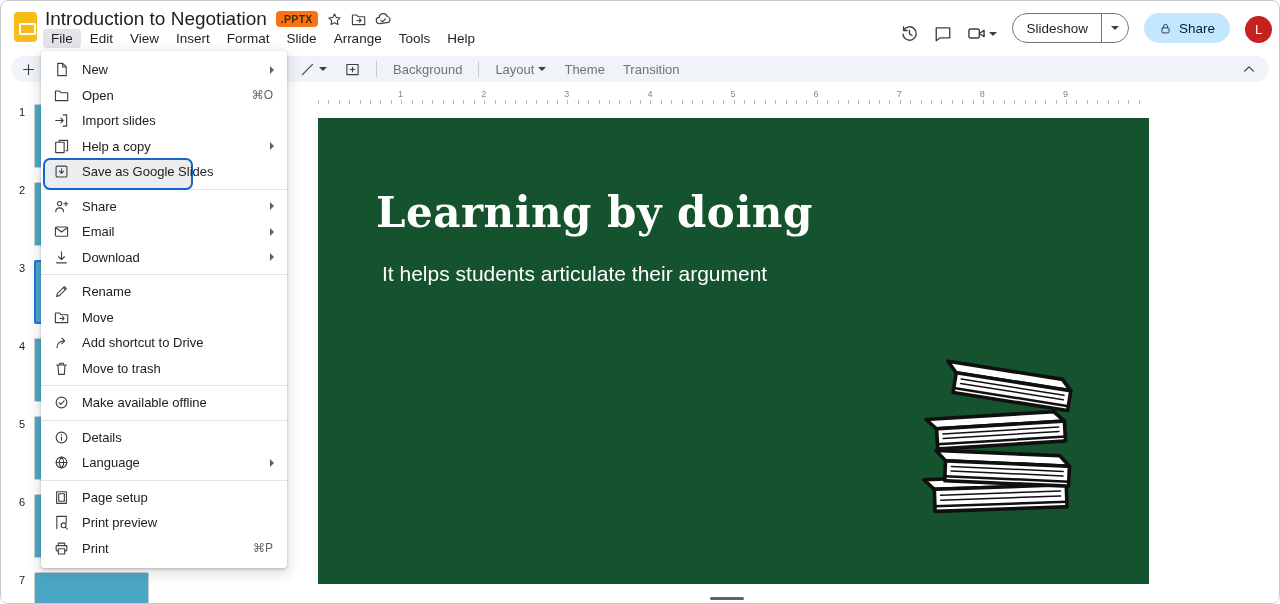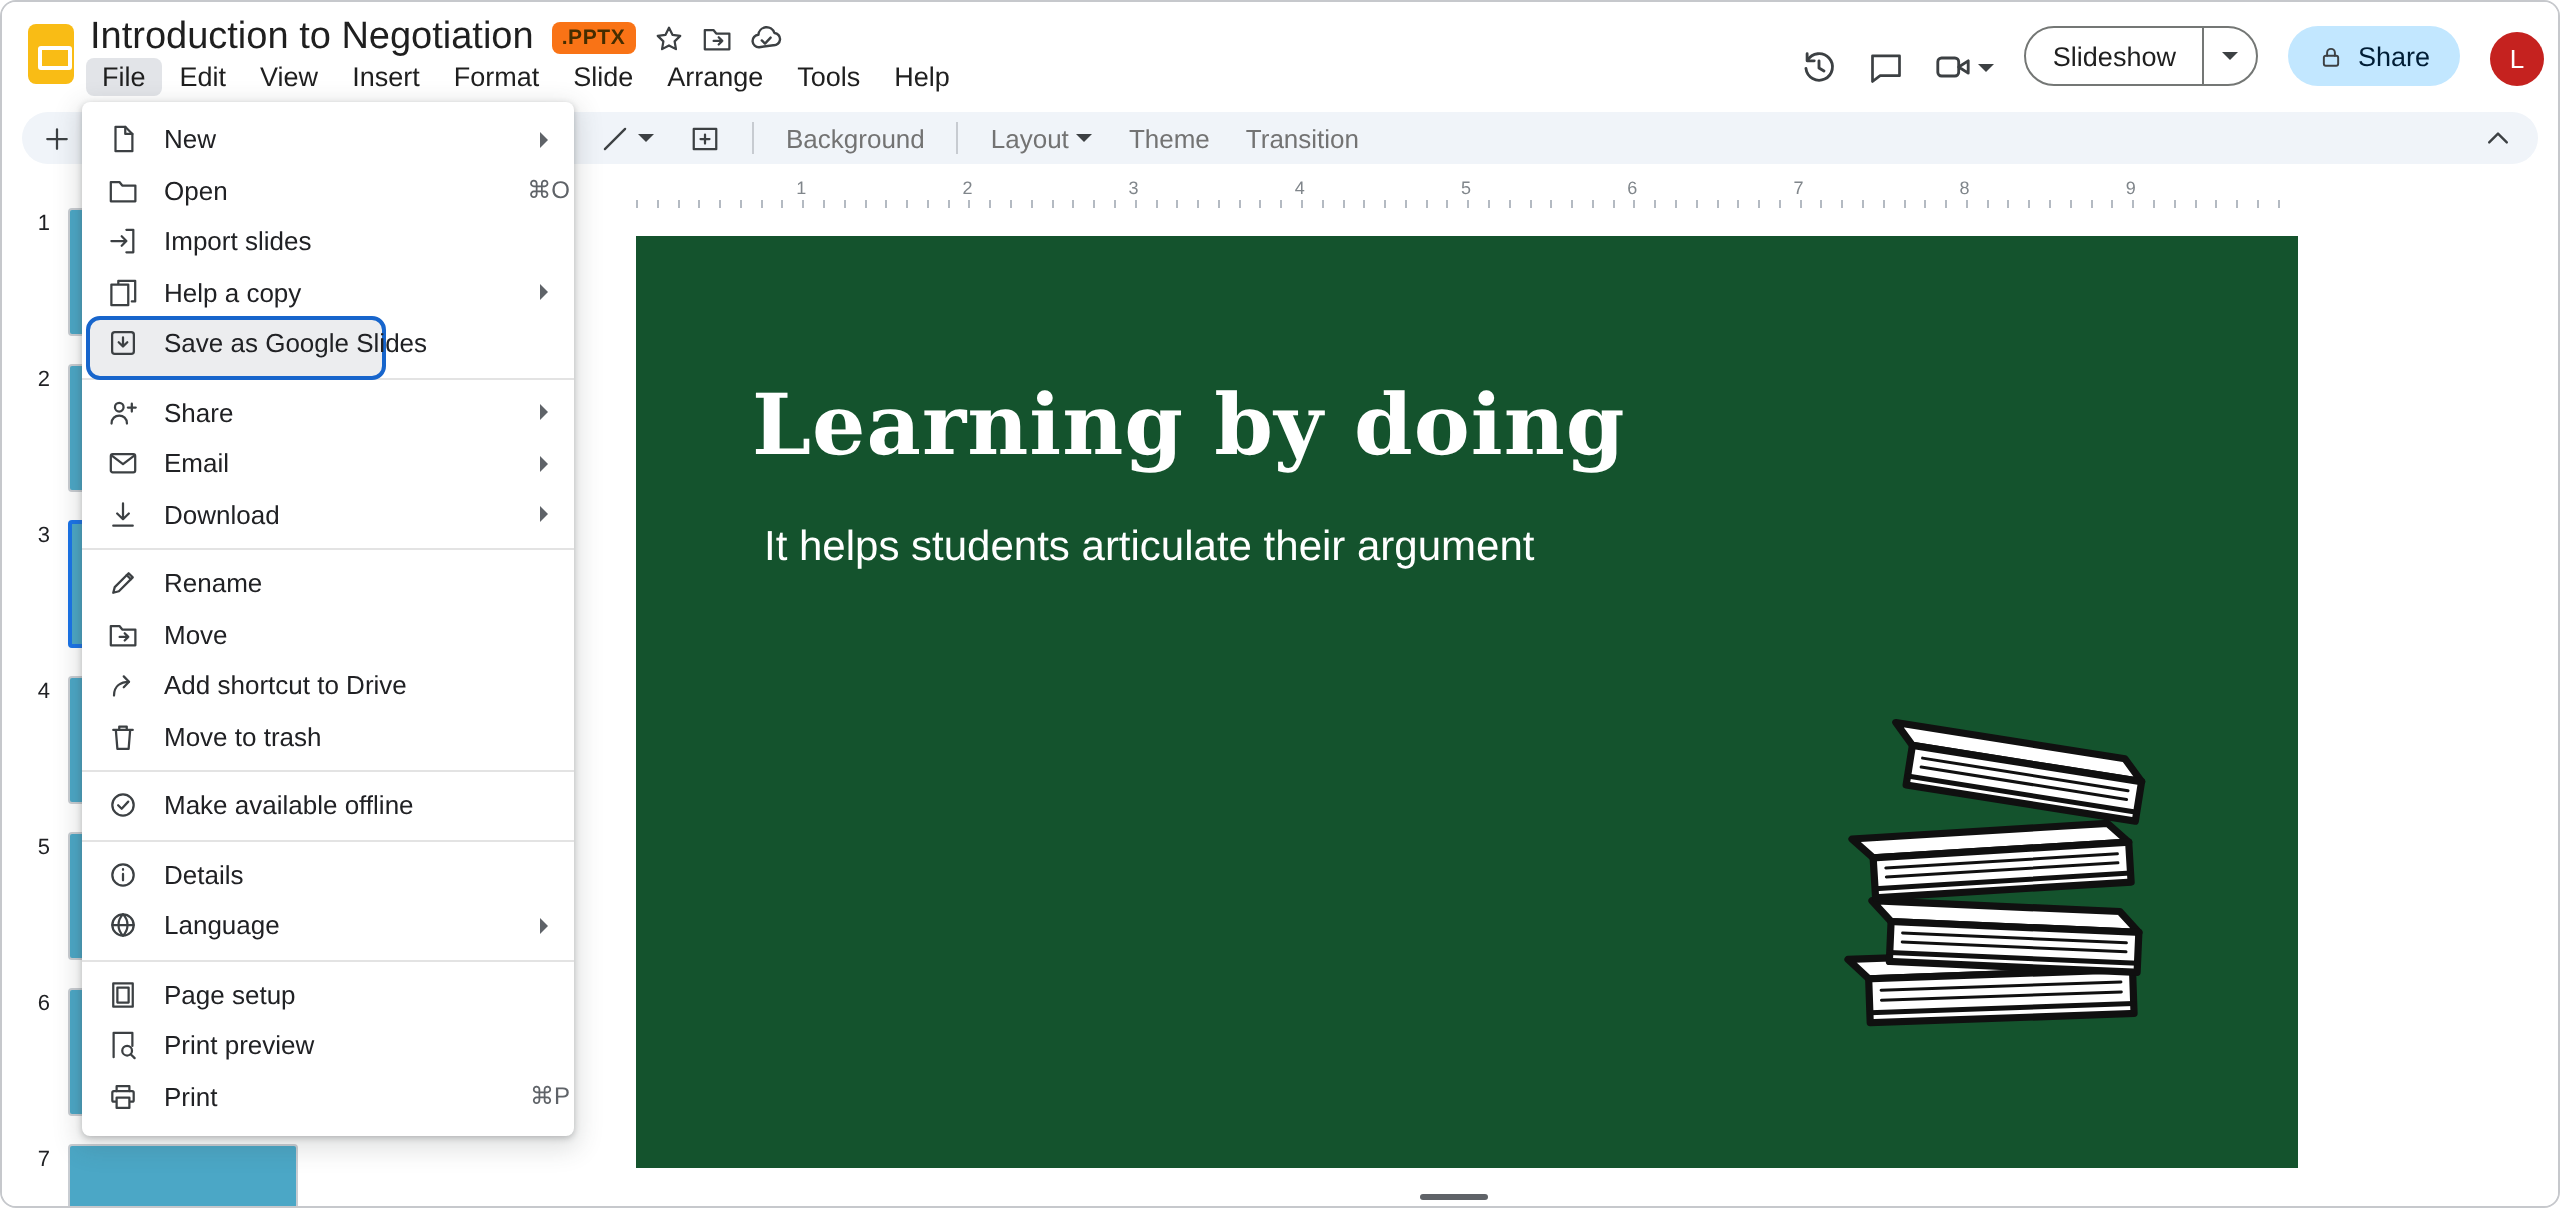--- a/index.html
+++ b/index.html
@@ -59,21 +59,21 @@
                  font-weight:700; font-size:42px; color:#ffffff; letter-spacing:.5px; }
   .slide-subtitle { position:absolute; left:64px; top:144px; font-size:21px; color:#ffffff; }
   .books { position:absolute; left:592px; top:240px; }
   .books svg { overflow:visible; display:block; }
   .notes-handle { position:absolute; left:549px; bottom:3px; width:34px; height:3px; background:#5f6368; border-radius:2px; }
 
   
   .file-menu { position:absolute; left:40px; top:50px; width:246px; background:#fff; border-radius:4px;
                padding:6px 0 7px 0; z-index:50;
                box-shadow:0 1px 3px rgba(60,64,67,.3), 0 4px 12px 3px rgba(60,64,67,.15); }
-  .fm-item { position:relative; height:25.5px; display:flex; align-items:center; padding:0 2px 0 13px;
+  .fm-item { position:relative; height:25.5px; display:flex; align-items:center; padding:0 14px 0 13px;
              font-size:13px; color:#202124; white-space:nowrap; }
   .fm-icon { width:15px; height:15px; margin-right:1px; display:flex; align-items:center; z-index:1; position:relative; }
   .fm-label { margin-left:12px; z-index:1; position:relative; }
   .fm-shortcut { margin-left:auto; font-size:12px; color:#5f6368; z-index:1; position:relative; }
   .fm-arrow { position:absolute; right:13px; top:50%; transform:translateY(-50%); width:0; height:0;
               border-left:4.5px solid #5f6368; border-top:4px solid transparent; border-bottom:4px solid transparent; }
   .fm-divider { height:1px; background:#e3e3e3; margin:4px 0; }
   .fm-item.highlighted::before { content:""; position:absolute; left:2px; top:-1px; width:146px; height:27.5px;
               background:#ECEDEF; border:2.5px solid #1765CC; border-radius:7px; z-index:0; }
 </style>

